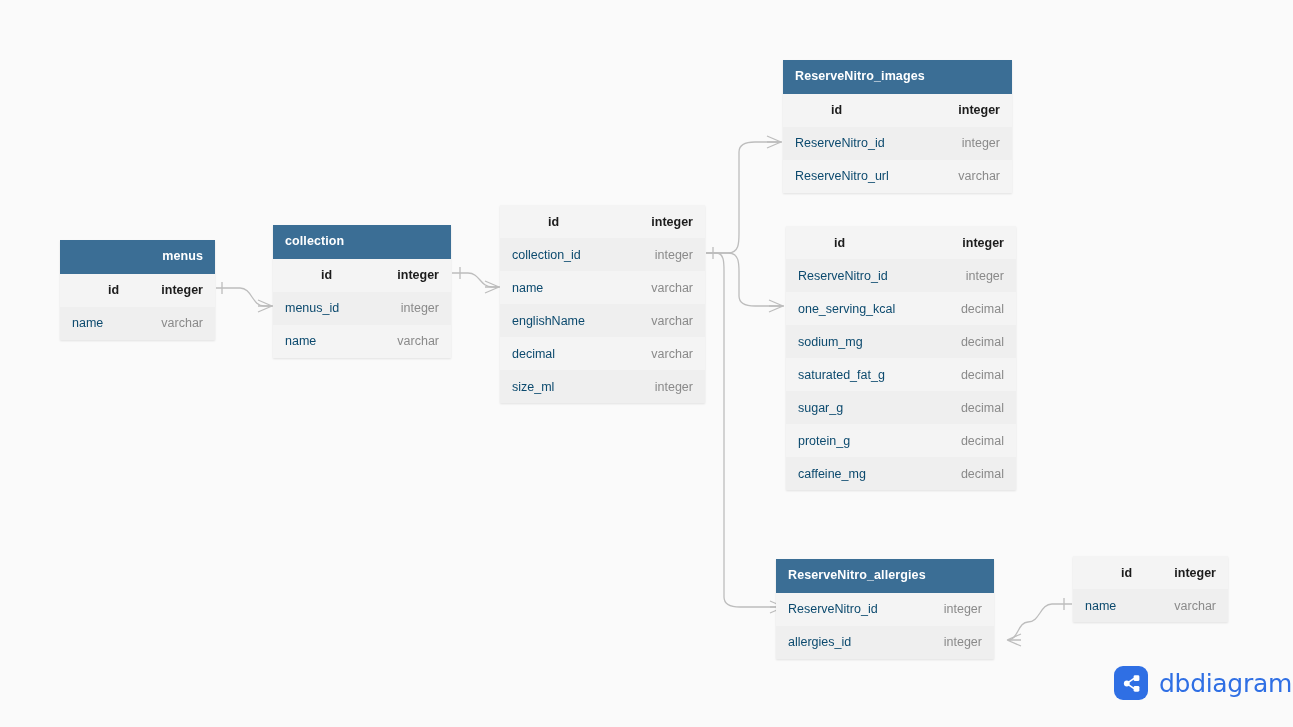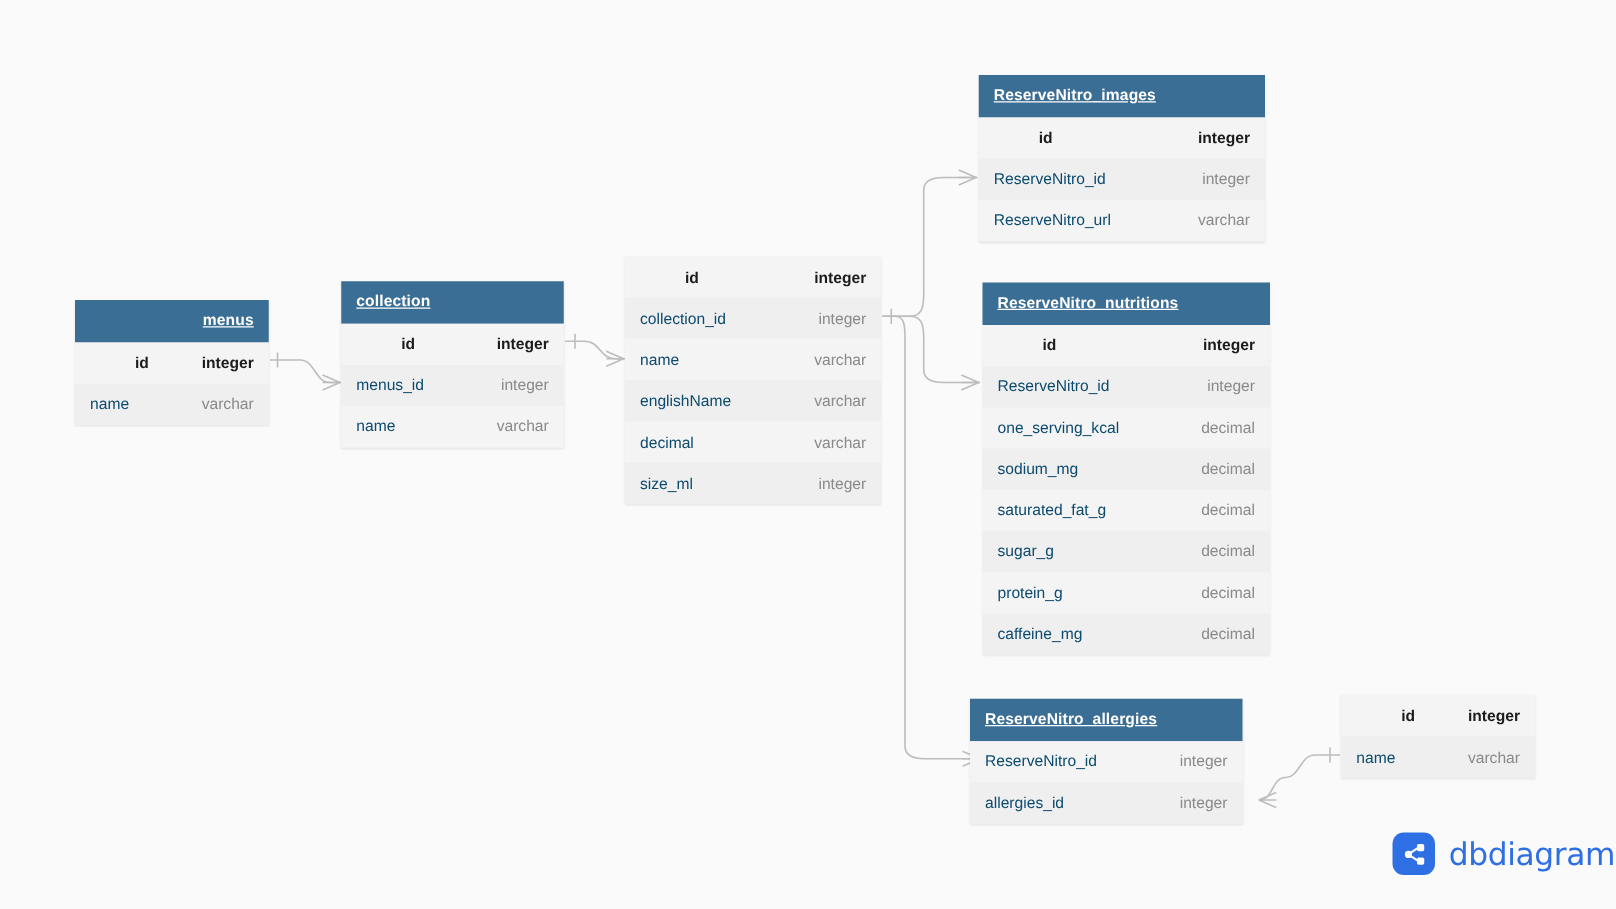--- a/index.html
+++ b/index.html
@@ -47,21 +47,20 @@
   .table-header {
     background: #3b6e95;
     color: #ffffff;
     font-size: 12.5px;
     font-weight: bold;
     line-height: 1;
     padding: 10px 12px 11px 12px;
     box-sizing: border-box;
     white-space: nowrap;
     letter-spacing: 0.1px;
-    text-decoration: underline;
   }
   .table-rows {
     display: block;
   }
   .field-row {
     display: flex;
     justify-content: space-between;
     align-items: center;
     box-sizing: border-box;
     padding: 0 12px;
@@ -220,21 +219,20 @@
             <span class="field-name">ReserveNitro_id</span>
             <span class="field-type">integer</span>
           </div>
           <div class="field-row">
             <span class="field-name">ReserveNitro_url</span>
             <span class="field-type">varchar</span>
           </div>
         </div>
       </div>
       <div class="table-node" style="left: 786px; top: 226px; width: 230px;">
-        <div class="table-header">ReserveNitro_nutritions</div>
         <div class="table-rows">
           <div class="field-row pk">
             <span class="field-name">id</span>
             <span class="field-type">integer</span>
           </div>
           <div class="field-row alt">
             <span class="field-name">ReserveNitro_id</span>
             <span class="field-type">integer</span>
           </div>
           <div class="field-row">

